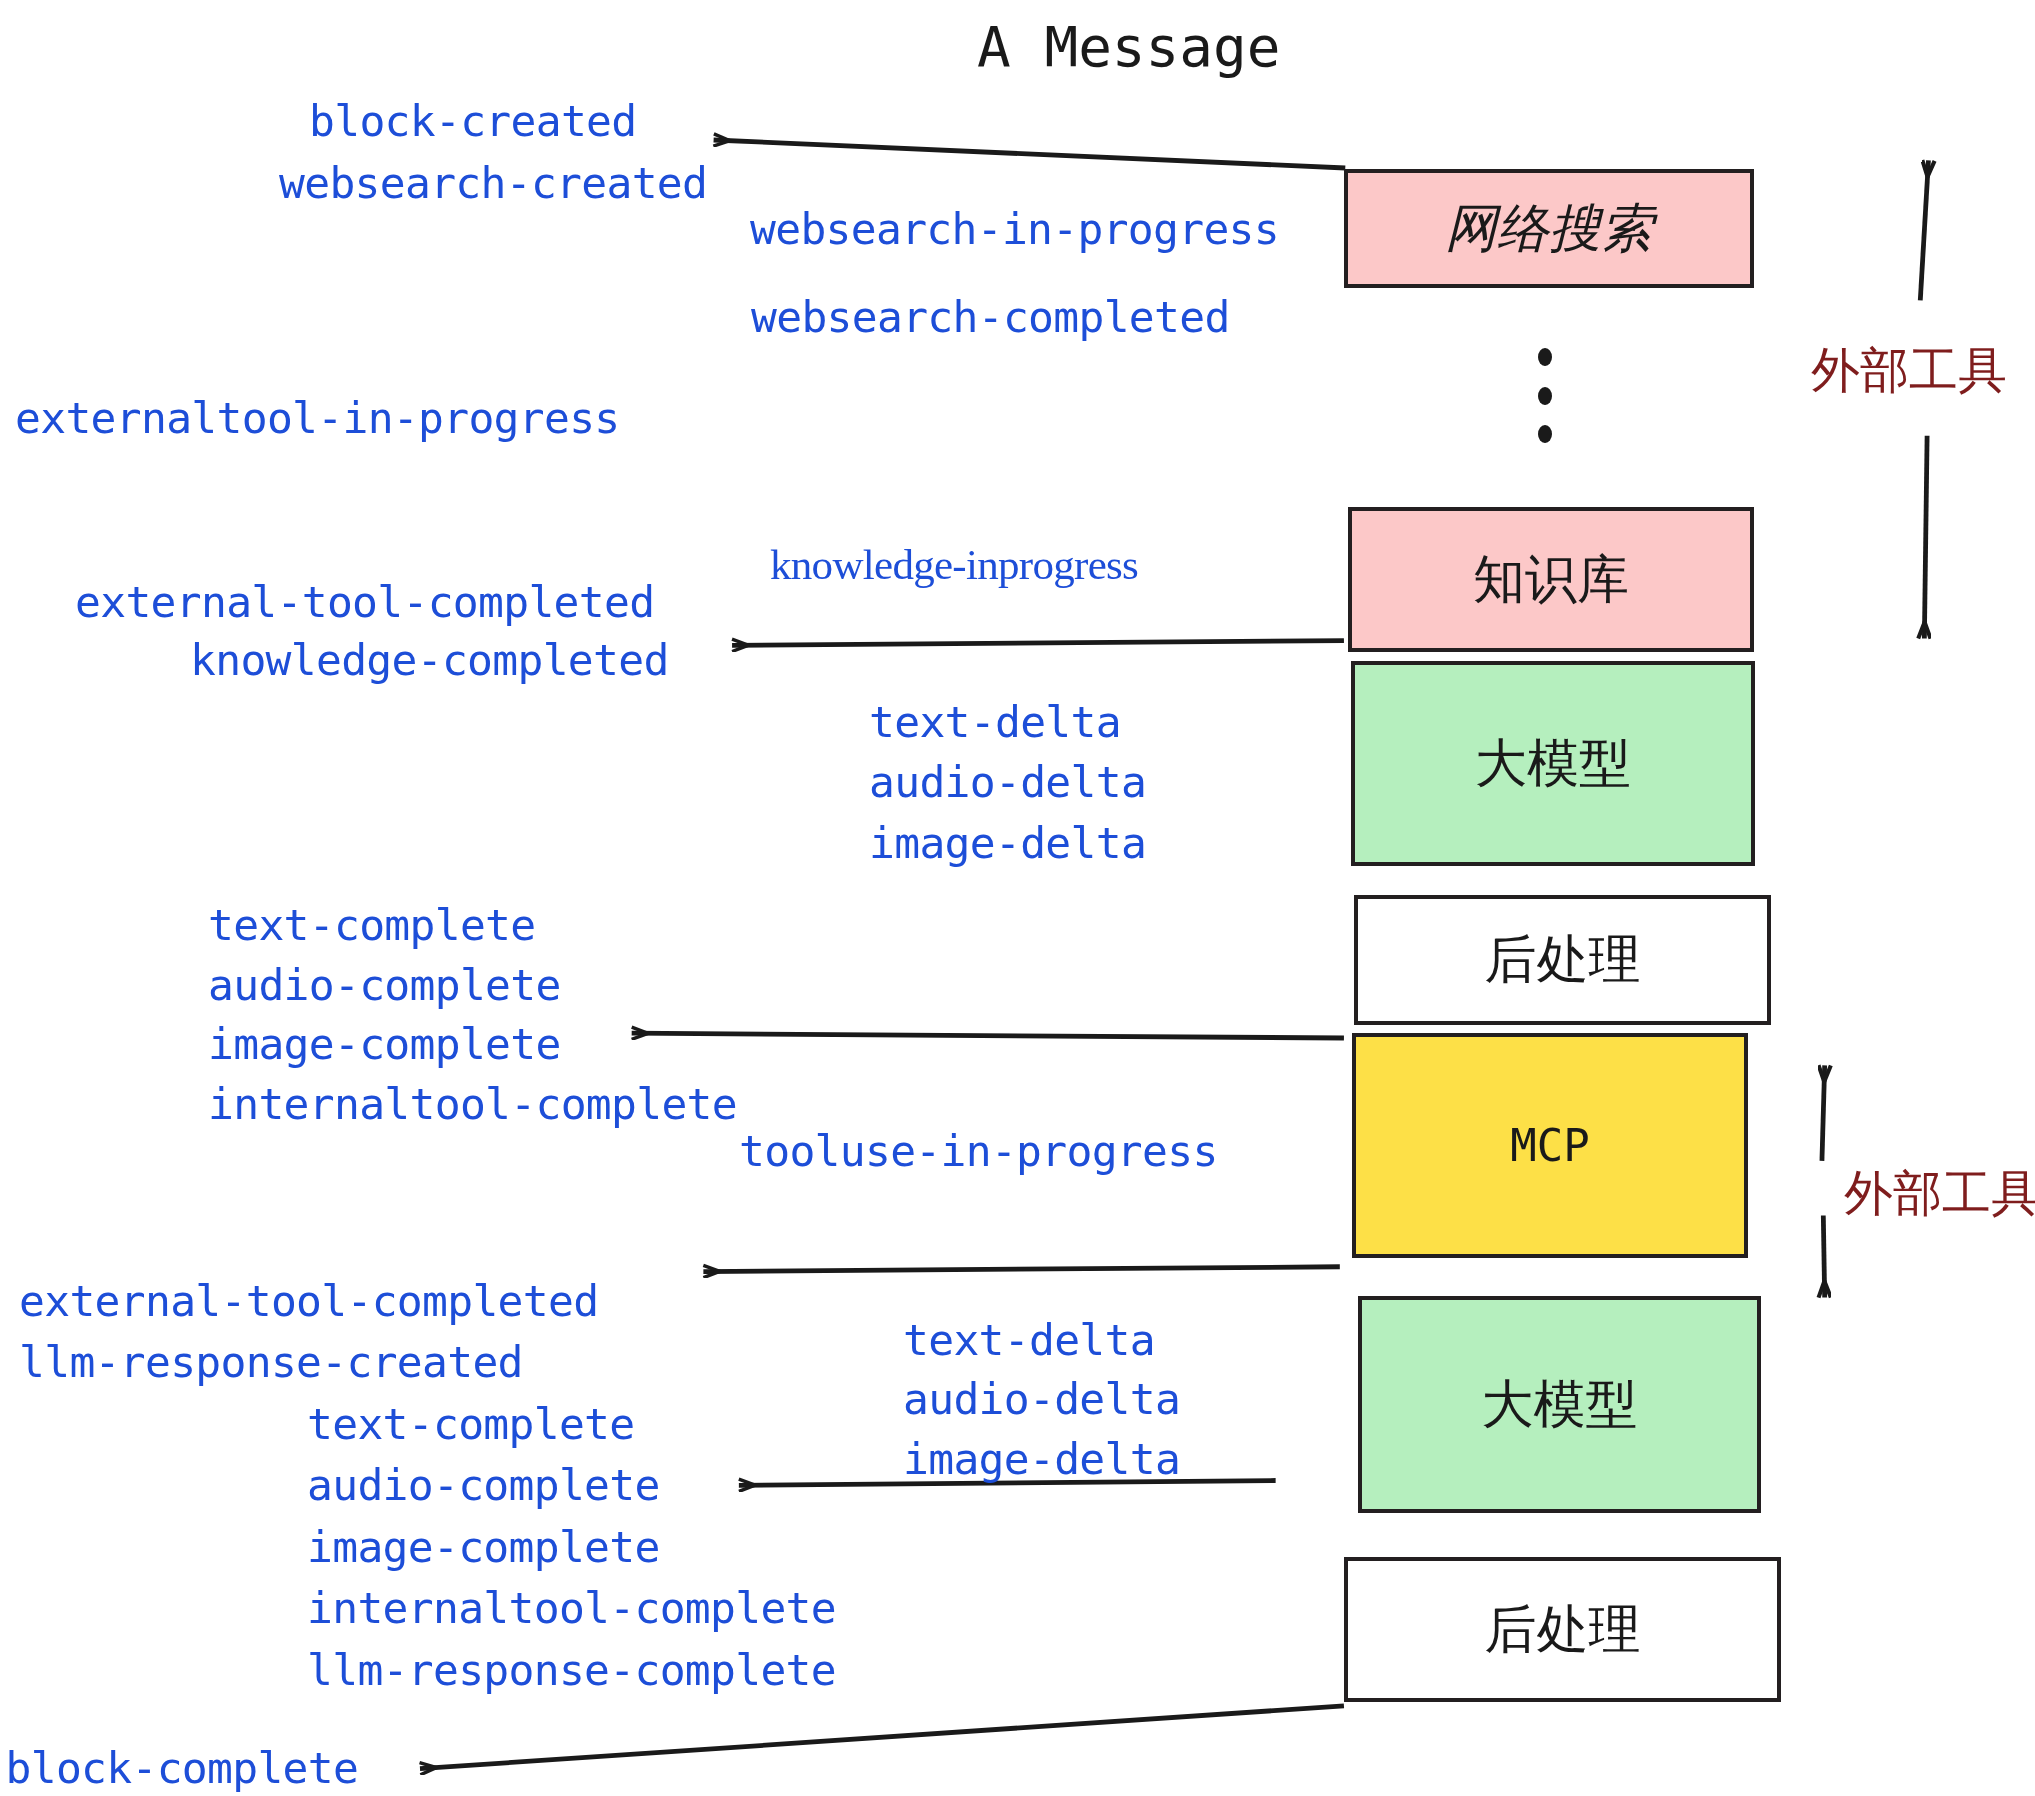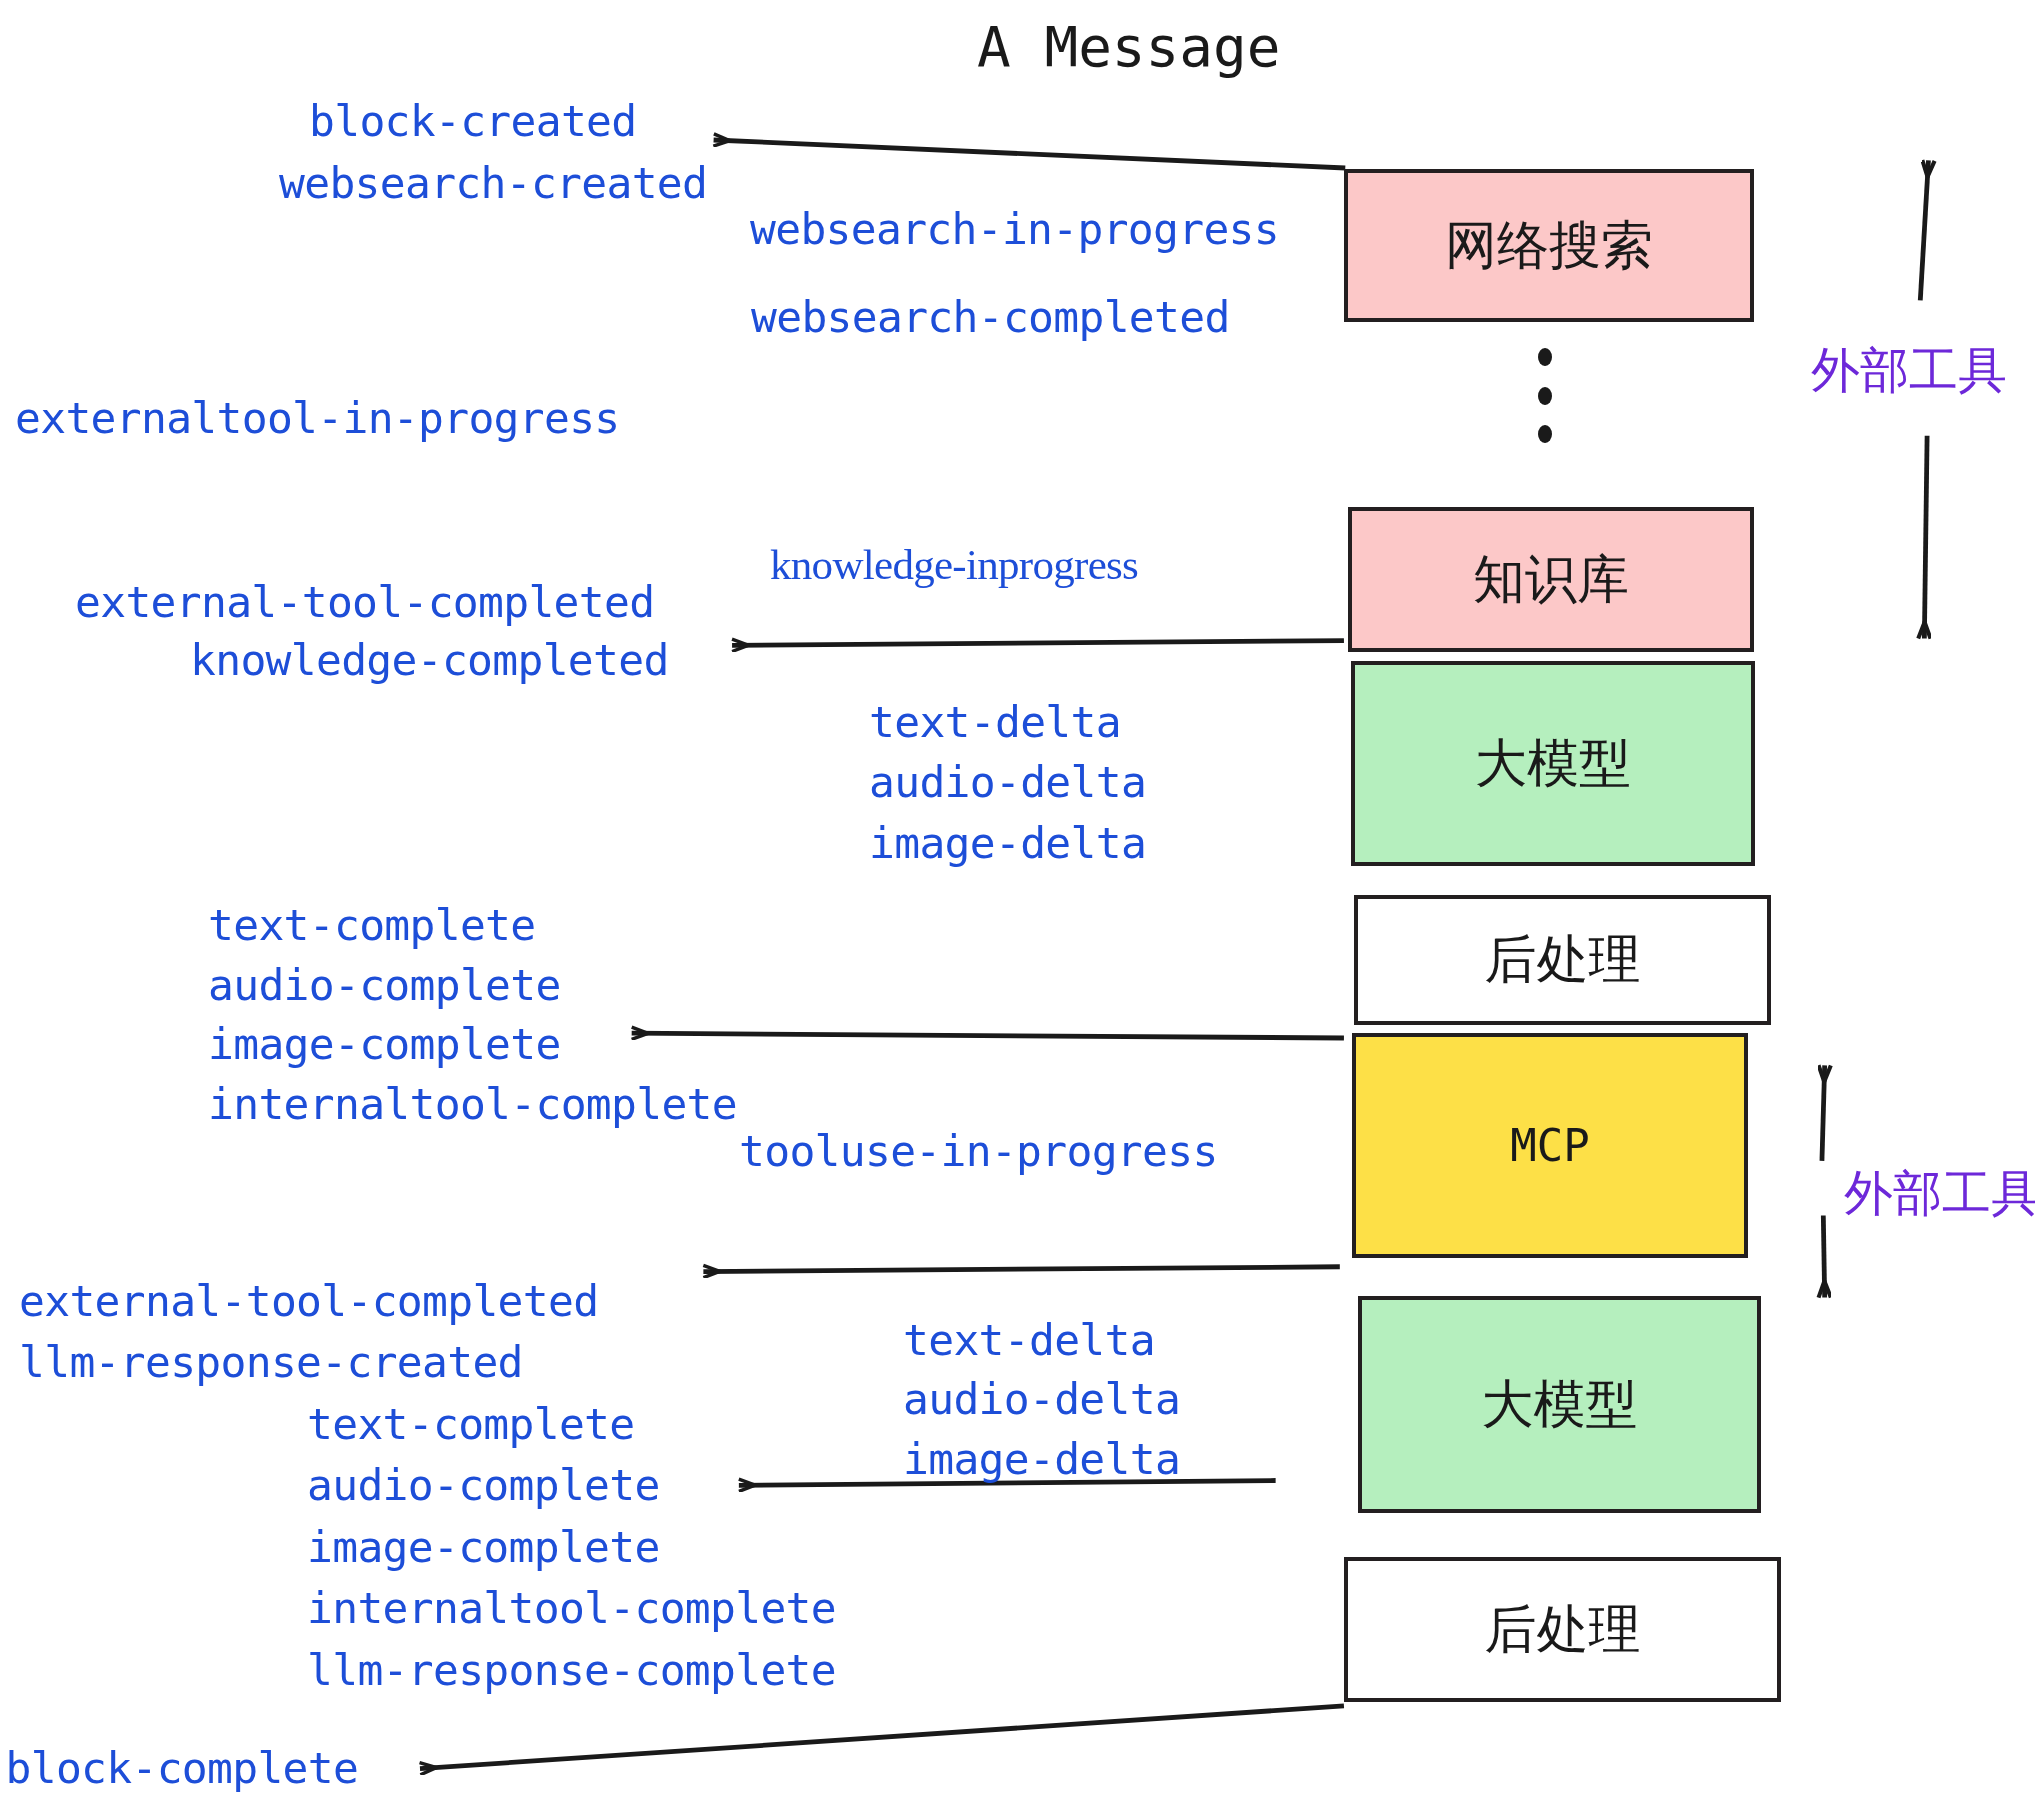--- a/index.html
+++ b/index.html
@@ -7,21 +7,21 @@
   #stage{position:relative;width:2035px;height:1796px;background:#fff;overflow:hidden;}
   .ev{position:absolute;font-family:"DejaVu Sans Mono","Liberation Mono",monospace;
       font-size:43px;color:#1d4ed8;white-space:nowrap;letter-spacing:-0.7px;}
   .title{position:absolute;font-family:"DejaVu Sans Mono","Liberation Mono",monospace;
       font-size:56px;color:#1a1a1a;white-space:nowrap;}
   .box{position:absolute;border:4.8px solid #231f20;box-sizing:border-box;
        display:flex;align-items:center;justify-content:center;}
   .box span{font-family:"DejaVu Sans","Liberation Sans",sans-serif;font-size:52px;color:#1a1a1a;}
   .box.mcp span{font-family:"DejaVu Sans Mono","Liberation Mono",monospace;font-size:44px;}
   .sidelabel{position:absolute;font-family:"DejaVu Sans","Liberation Sans",sans-serif;
-       font-size:49px;color:#6d28d9;white-space:nowrap;}
+       font-size:49px;color:#7f1d1d;white-space:nowrap;}
   .dots{position:absolute;display:flex;flex-direction:column;align-items:center;gap:20.5px;}
   .dots i{display:block;width:13.7px;height:18px;border-radius:50%;background:#1a1a1a;}
   svg.ov{position:absolute;left:0;top:0;width:2035px;height:1796px;pointer-events:none;}
 </style>
 </head>
 <body>
 
 <div id="stage">
 
   <svg class="ov" viewBox="0 0 2980 2630" xmlns="http://www.w3.org/2000/svg">
@@ -48,21 +48,21 @@
 
     <path d="M2812,440 L2824,235" fill="none" stroke="#1a1a1a" stroke-width="7" marker-end="url(#ahu)"></path>
     <path d="M2822,638 L2818,935" fill="none" stroke="#1a1a1a" stroke-width="7" marker-end="url(#ahu)"></path>
 
     <path d="M2668,1700 L2672,1560" fill="none" stroke="#1a1a1a" stroke-width="7" marker-end="url(#ahu)"></path>
     <path d="M2670,1780 L2672,1900" fill="none" stroke="#1a1a1a" stroke-width="7" marker-end="url(#ahu)"></path>
   </svg>
 
   <div class="title" style="left:977px;top:13.7px;">A Message</div>
 
-  <div class="box" style="left:1344px;top:169px;width:410px;height:153px;background:#FCC8C8;">
+  <div class="box" style="left:1344px;top:169px;width:410px;height:119px;background:#FCC8C8;font-style:italic;">
     <span>网络搜索</span>
   </div>
 
   <div class="dots" style="left:1538px;top:348px;">
     <i></i>
       <i></i>
       <i></i>
   </div>
 
   <div class="box" style="left:1348px;top:507px;width:406px;height:145px;background:#FCC8C8;">

